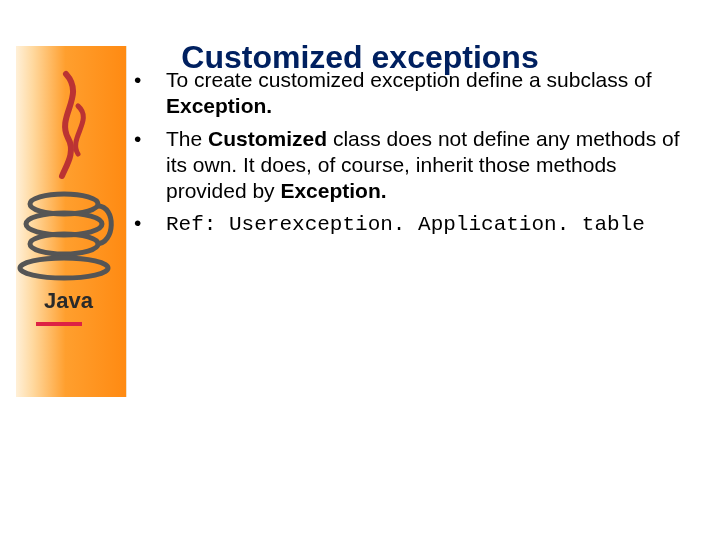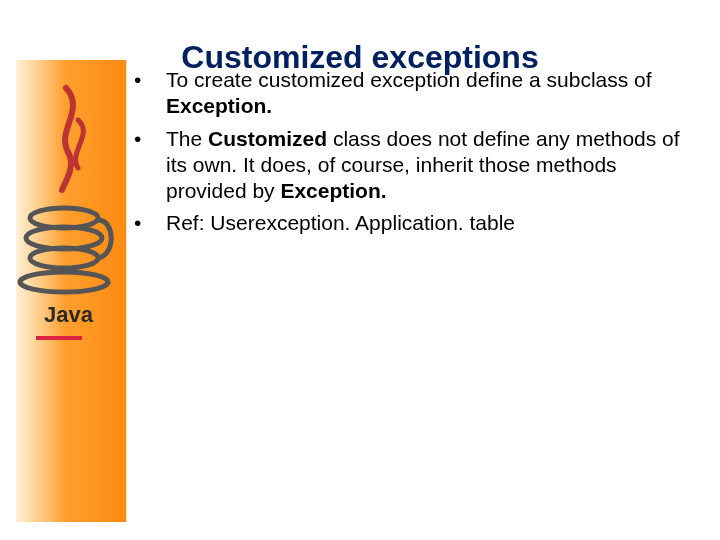--- a/index.html
+++ b/index.html
@@ -1,24 +1,24 @@
 <!DOCTYPE html>
 <html><head>
 <meta charset="utf-8">
 <style>
   html,body{margin:0;padding:0;width:720px;height:540px;background:#fff;font-family:Arial,Helvetica,sans-serif;color:#000;overflow:hidden}
   .slide{position:relative;width:720px;height:540px}
-  .sidebar{position:absolute;left:16px;top:60px;width:110px;height:462px;background:linear-gradient(90deg,#fff0d8 0%,#ffd9a0 15%,#ff9f2e 45%,#ff8a12 100%);border-right:1px solid rgba(0,0,0,.05)}
+  .sidebar{position:absolute;left:16px;top:46px;width:110px;height:351px;background:linear-gradient(90deg,#fff0d8 0%,#ffd9a0 15%,#ff9f2e 45%,#ff8a12 100%);border-right:1px solid rgba(0,0,0,.05)}
   .sidebar svg{display:block}
   .title{position:absolute;left:0;right:0;top:18px;text-align:center;font-weight:700;color:#002060;font-size:32px}
   .content{position:absolute;left:148px;top:67px;width:552px;font-size:21px;line-height:1.25;color:#000}
   ul.bullets{list-style:none;margin:0;padding:0}
   ul.bullets>li{position:relative;padding-left:18px;margin-bottom:6px}
   ul.bullets>li::before{content:"•";position:absolute;left:-14px;top:0;color:#000;font-size:21px}
-  .code{font-family:Liberation Sans, sans-serif}
+  .code{font-family:Liberation Mono, monospace}
   .b{font-weight:700}
 </style>
 </head>
 <body>
 <div class="slide">
 
   <h1 class="title">Customized exceptions</h1>
 
   <div class="sidebar">
     <svg width="110" height="300" viewBox="0 0 110 300" aria-hidden="true">

